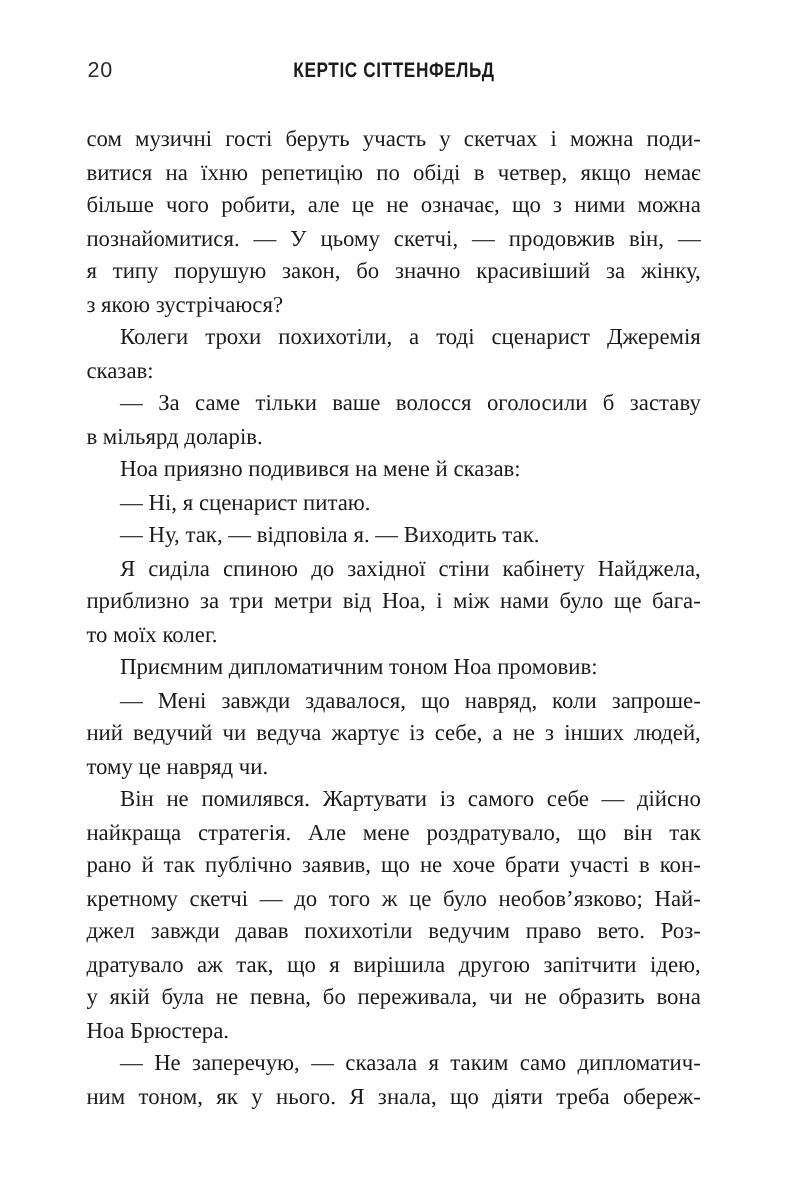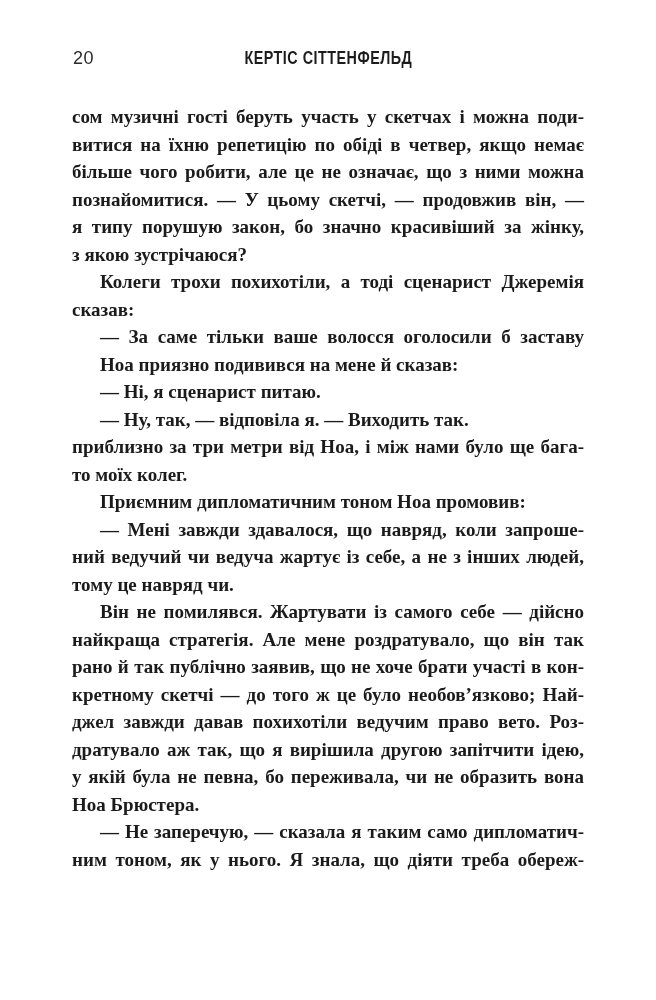--- a/index.html
+++ b/index.html
@@ -52,21 +52,20 @@
     width: 512px;
     font-family: "Liberation Serif", serif;
     font-size: 19px;
     line-height: 27.5px;
     color: #1b1b1b;
   }
   .line {
     text-align: justify;
     text-justify: inter-word;
     text-align-last: left;
-    font-weight: bold;
   }
   .line.just {
     text-align-last: justify;
   }
   .line.indent {
     text-indent: 28px;
   }
 </style>
 </head>
 <body>
@@ -84,23 +83,25 @@
 
   <div class="line just">сом музичні гості беруть участь у скетчах і можна поди-</div>
       <div class="line just">витися на їхню репетицію по обіді в четвер, якщо немає</div>
       <div class="line just">більше чого робити, але це не означає, що з ними можна</div>
       <div class="line just">познайомитися. — У цьому скетчі, — продовжив він, —</div>
       <div class="line just">я типу порушую закон, бо значно красивіший за жінку,</div>
       <div class="line">з якою зустрічаюся?</div>
       <div class="line just indent">Колеги трохи похихотіли, а тоді сценарист Джеремія</div>
       <div class="line">сказав:</div>
       <div class="line just indent">— За саме тільки ваше волосся оголосили б заставу</div>
+      <div class="line">в мільярд доларів.</div>
       <div class="line indent">Ноа приязно подивився на мене й сказав:</div>
       <div class="line indent">— Ні, я сценарист питаю.</div>
       <div class="line indent">— Ну, так, — відповіла я. — Виходить так.</div>
+      <div class="line just indent">Я сиділа спиною до західної стіни кабінету Найджела,</div>
       <div class="line just">приблизно за три метри від Ноа, і між нами було ще бага-</div>
       <div class="line">то моїх колег.</div>
       <div class="line indent">Приємним дипломатичним тоном Ноа промовив:</div>
       <div class="line just indent">— Мені завжди здавалося, що навряд, коли запроше-</div>
       <div class="line just">ний ведучий чи ведуча жартує із себе, а не з інших людей,</div>
       <div class="line">тому це навряд чи.</div>
       <div class="line just indent">Він не помилявся. Жартувати із самого себе — дійсно</div>
       <div class="line just">найкраща стратегія. Але мене роздратувало, що він так</div>
       <div class="line just">рано й так публічно заявив, що не хоче брати участі в кон-</div>
       <div class="line just">кретному скетчі — до того ж це було необов’язково; Най-</div>

